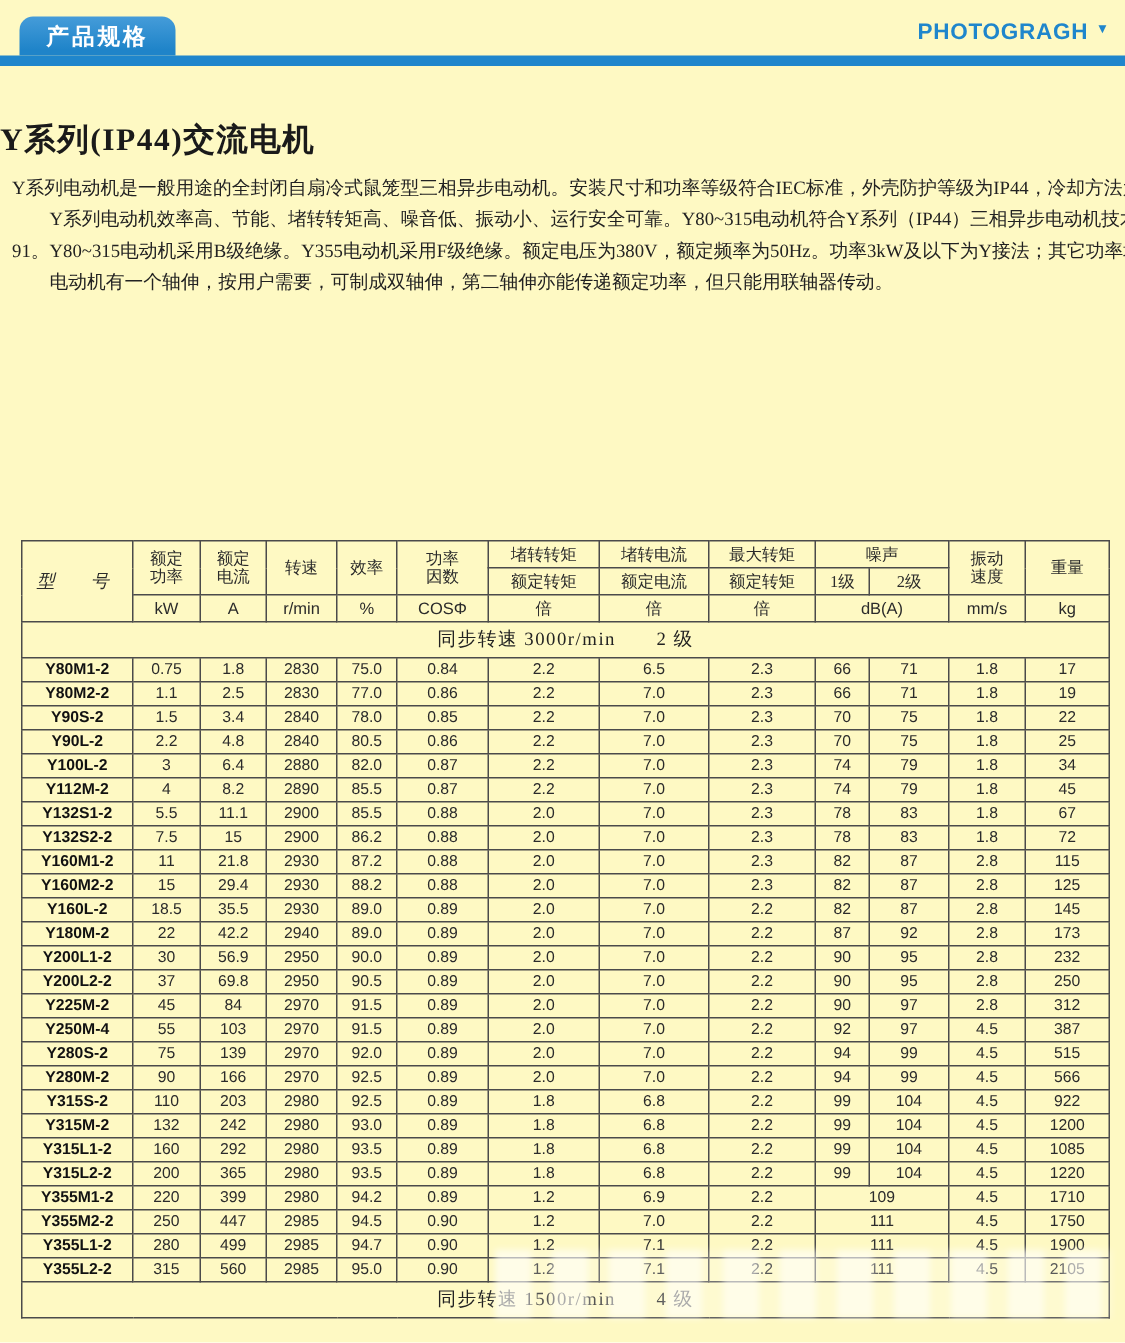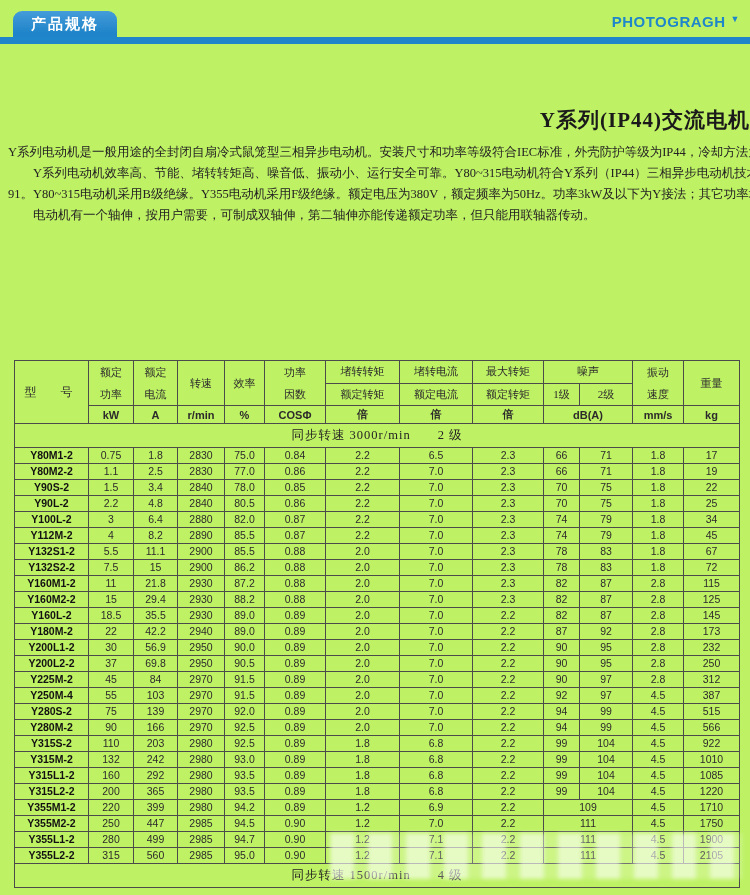--- a/index.html
+++ b/index.html
@@ -1,55 +1,55 @@
 <!DOCTYPE html>
 <html><head>
 <meta charset="utf-8">
 <style>
   * { margin:0; padding:0; box-sizing:border-box; }
   html,body { background:#ffffff; }
   .page {
     position:relative; width:750px; height:895px; overflow:hidden;
-    background:#bef264; font-family:"Liberation Serif", serif; color:#333;
+    background:#fef9c3; font-family:"Liberation Serif", serif; color:#333;
   }
   
   .topbar { position:relative; width:750px; height:44px; }
   .tab {
     position:absolute; left:13px; top:11px; height:26px; padding:0 18px;
     background:linear-gradient(180deg,#459cd9 0%,#1f84c9 85%);
     border-radius:9px 9px 0 0; color:#fff; font-weight:bold; font-size:15px;
     letter-spacing:2px; display:flex; align-items:center;
     font-family:"Liberation Sans", sans-serif; cursor:default;
   }
   .bluebar { position:absolute; left:0; top:37px; width:750px; height:7px; background:#1f86cc; }
   .nav-right {
     position:absolute; right:10px; top:13px; color:#1e86d0; font-size:15px;
     font-weight:bold; font-family:"Liberation Sans", sans-serif;
     display:flex; align-items:flex-start; gap:5px; cursor:pointer; letter-spacing:0.5px;
   }
   .nav-right .arrow { font-size:9px; position:relative; top:1px; }
   
-  .doc-title { margin-top:62px; text-align:right; font-size:21px; font-weight:bold; color:#1a1a1a; letter-spacing:1px; }
+  .doc-title { margin-top:35px; text-align:left; font-size:21px; font-weight:bold; color:#1a1a1a; letter-spacing:1px; }
   .overview-heading { margin:26px 0 0 8px; font-size:13px; color:#222; }
   .overview { margin:8px 0 0 8px; width:740px; }
   .overview .line { font-size:12.5px; line-height:21px; color:#222; white-space:nowrap; }
   
   table.spec {
     position:absolute; left:14px; top:360px; width:725px;
     border-collapse:collapse; table-layout:fixed;
     font-family:"Liberation Sans", sans-serif;
   }
   table.spec th, table.spec td {
     border:1px solid #4b4b4b; text-align:center; vertical-align:middle;
     font-weight:normal; color:#2b2b2b; overflow:hidden;
   }
   thead th { font-size:11px; font-family:"Liberation Serif", serif; height:18px; }
-  thead th.unit { font-family:"Liberation Sans", sans-serif; font-weight:bold; font-size:11px; }
-  thead th.model-h { font-size:12px; letter-spacing:6px; }
-  .pre { white-space:pre-line; line-height:22px; }
+  thead th.unit { font-family:"Liberation Sans", sans-serif; font-weight:normal; font-size:11px; }
+  thead th.model-h { font-size:12px; letter-spacing:6px;font-style:italic; }
+  .pre { white-space:pre-line; line-height:12px; }
   tbody td { font-size:10.5px; height:15px; line-height:15px; }
   tbody td.model { font-weight:bold; font-size:10.5px; color:#111; }
   tbody td.section-label {
     height:24px; font-size:12.5px; font-family:"Liberation Serif", serif;
     letter-spacing:1px; color:#222;
   }
   
   .watermark {
     position:absolute; left:330px; top:833px; width:412px; height:46px;
     background:repeating-linear-gradient(90deg,
@@ -434,21 +434,21 @@
           <td>242</td>
           <td>2980</td>
           <td>93.0</td>
           <td>0.89</td>
           <td>1.8</td>
           <td>6.8</td>
           <td>2.2</td>
           <td>99</td>
           <td>104</td>
           <td>4.5</td>
-          <td>1010</td>
+          <td>1200</td>
         </tr>
         <tr>
           <td class="model">Y315L1-2</td>
           <td>160</td>
           <td>292</td>
           <td>2980</td>
           <td>93.5</td>
           <td>0.89</td>
           <td>1.8</td>
           <td>6.8</td>

